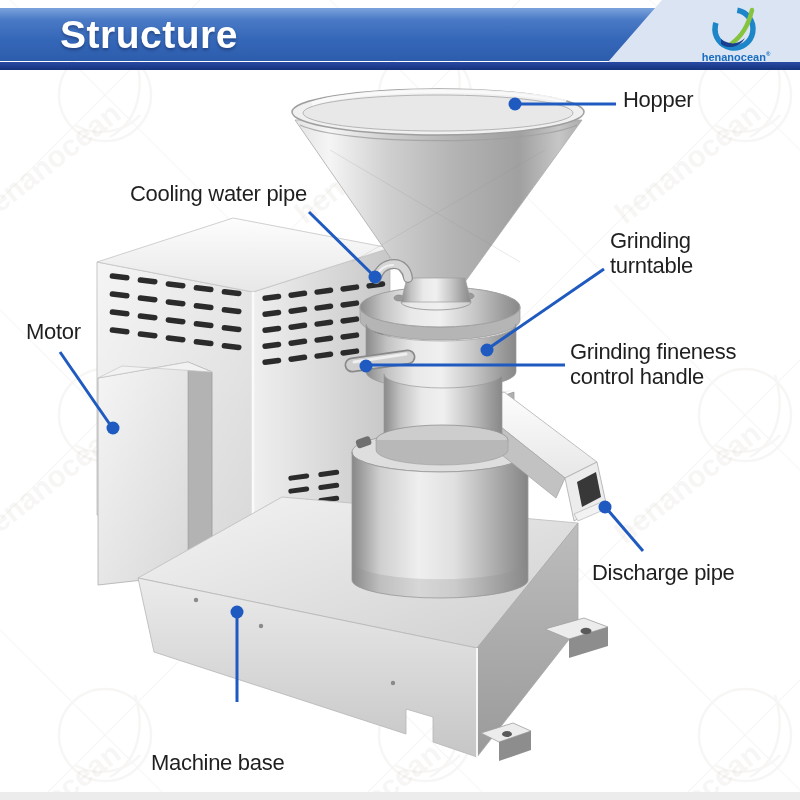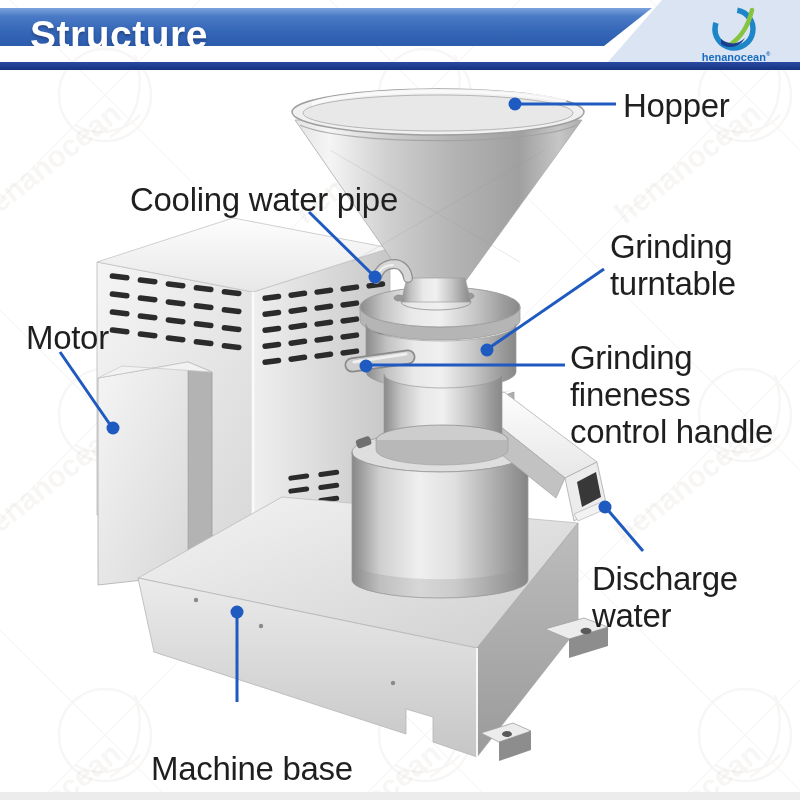--- a/index.html
+++ b/index.html
@@ -1,29 +1,29 @@
 <!DOCTYPE html>
 <html><head>
 <meta charset="utf-8">
 <style>
   html,body{margin:0;padding:0;}
   .stage{position:relative;width:800px;height:800px;background:#ffffff;overflow:hidden;font-family:"Liberation Sans",sans-serif;}
   .wm{position:absolute;left:0;top:0;z-index:0;}
   .machine{position:absolute;left:0;top:0;z-index:2;}
-  .banner{position:absolute;left:0;top:8px;width:652px;height:38px;z-index:3;
+  .banner{position:absolute;left:0;top:8px;width:652px;height:53px;z-index:3;
     background:linear-gradient(180deg,#7ba3dc 0%,#4a7ac6 22%,#3567b8 60%,#2d5cac 100%);
-    clip-path:polygon(0 0,100% 0,calc(100% - 48px) 100%,0 100%);}
+    clip-path:polygon(0 0,100% 0,calc(100% - 48px) 100%,0 100%);padding-left:30px;}
   .banner-title{color:#fff;font-size:39px;font-weight:bold;padding:5px 0 0 30px;text-shadow:0 2px 3px rgba(10,20,60,.4);letter-spacing:.5px;}
   .lavender{position:absolute;left:600px;top:0;width:200px;height:62px;background:#dbe4f3;z-index:3;
     clip-path:polygon(62px 0,100% 0,100% 100%,8px 100%);}
   .navyline{position:absolute;left:0;top:62px;width:800px;height:8px;z-index:4;background:linear-gradient(180deg,#2a4ba4,#16327e);}
   .logo{position:absolute;left:702px;top:3px;z-index:5;}
   .logo-text{position:absolute;left:694px;top:51px;width:84px;text-align:center;font-size:11px;font-weight:bold;color:#1a6ec0;z-index:5;}
   .logo-text sup{font-size:6px;}
-  .label{position:absolute;color:#1f1f1f;font-size:33px;line-height:1.12;z-index:6;letter-spacing:-0.3px;}
+  .label{position:absolute;color:#1f1f1f;font-size:22px;line-height:1.12;z-index:6;letter-spacing:-0.3px;}
   .bottomstrip{position:absolute;left:0;top:792px;width:800px;height:8px;background:#ececec;z-index:1;}
 </style>
 </head>
 <body>
 
 <div class="stage">
 
   <svg class="wm" width="800" height="800">
     <defs>
       <pattern id="wmtile" x="-55" y="-65" width="320" height="320" patternUnits="userSpaceOnUse">
@@ -277,15 +277,15 @@
     <path d="M50,7 C47,20 42,32 29,41" fill="none" stroke="#86c440" stroke-width="4.5" stroke-linecap="round"></path>
     <path d="M19,36 C27,42 36,42 43,35 C38,44 26,47 19,41 Z" fill="#1c3e8e"></path>
   </svg>
   <div class="logo-text"><span>henanocean</span><sup>®</sup></div>
 
   <div class="label" style="left:623px;top:88px;">Hopper</div>
   <div class="label" style="left:130px;top:182px;">Cooling water pipe</div>
   <div class="label" style="left:610px;top:229px;width:130px;">Grinding turntable</div>
   <div class="label" style="left:570px;top:340px;width:215px;">Grinding fineness control handle</div>
   <div class="label" style="left:26px;top:320px;text-align:center;">Motor</div>
-  <div class="label" style="left:592px;top:561px;">Discharge water</div>
+  <div class="label" style="left:592px;top:561px;">Discharge pipe</div>
   <div class="label" style="left:151px;top:707px;margin-top:44px;">Machine base</div>
 </div>
 
 </body></html>

